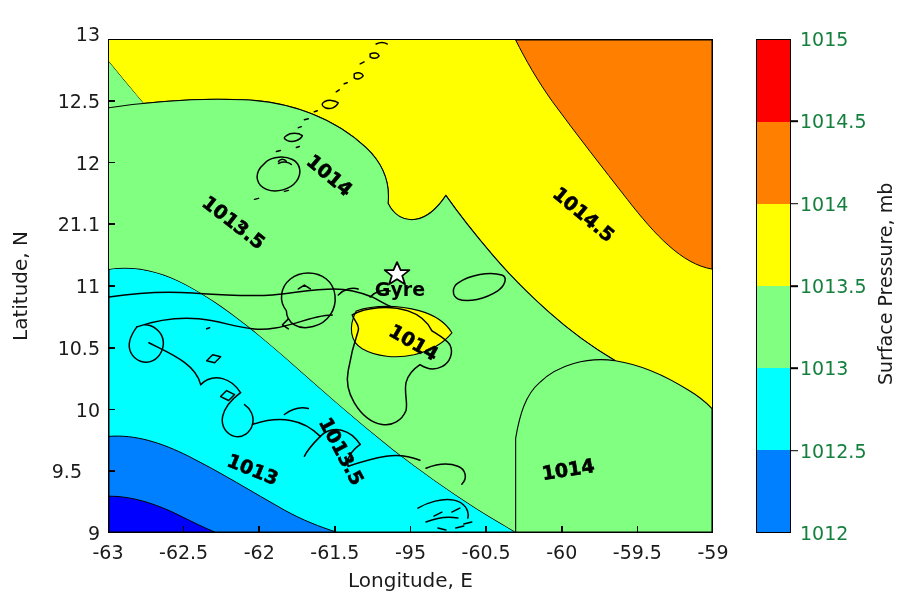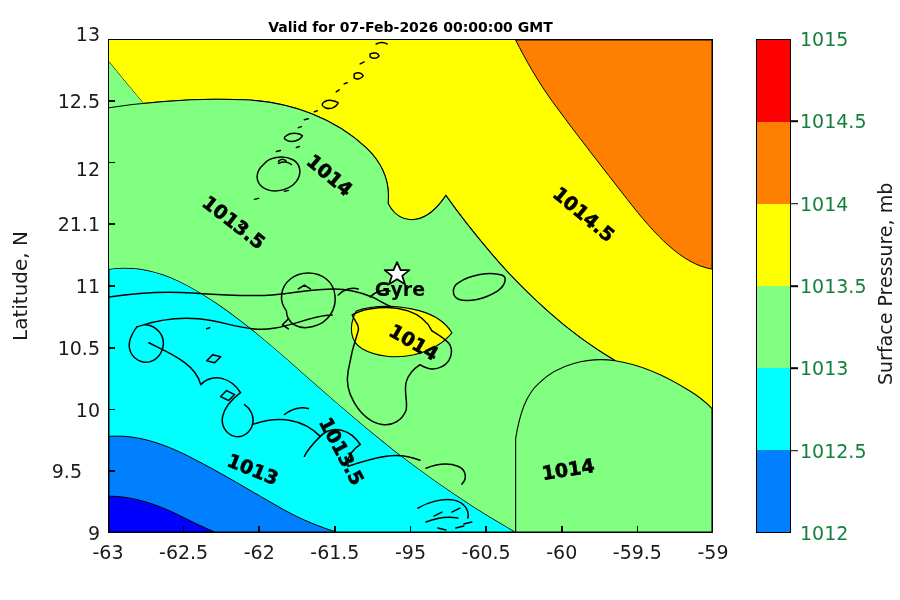--- a/index.html
+++ b/index.html
@@ -42,21 +42,20 @@
           white-space:nowrap;transform-origin:50% 50%;
           -webkit-text-stroke:0.6px #000;}
   .gyre-lbl{position:absolute;font-size:19px;font-weight:bold;color:#000;
             white-space:nowrap;transform:translateX(-50%);}
 </style>
 </head>
 <body>
 
 <div id="root">
 
-  <div class="plot-title">Valid for 07-Feb-2026 00:00:00 GMT</div>
 
   <div class="plot-box">
     <svg class="plot-svg" viewBox="0 0 605 494" preserveAspectRatio="none">
 
       <rect x="0" y="0" width="605" height="494" fill="#ffff00"></rect>
 
       <path fill="#ff8000" stroke="#000" stroke-width="1" d="M605,0 L605,230 C575,225 548,196 520,160 C495,128 470,96 445,62 C430,41 418,20 408,0 Z"></path>
 
       <path fill="#80ff80" stroke="#000" stroke-width="1" d="M0,68 C40,62 90,58 135,60 C185,62 228,80 258,108 C276,125 282,145 280,164
                C286,176 296,182 308,180 C320,178 330,168 338,156
@@ -183,21 +182,21 @@
       <div class="ytick-lbl" style="top: 471.25px; width: 66px; left: 16px;">9.5</div>
       <div class="tick" style="left: 108px; top: 470.45px; width: 7px; height: 1.6px;"></div>
       <div class="ytick-lbl" style="top: 409.5px; width: 66px; left: 34px; text-align: right;">10</div>
       <div class="tick" style="left: 108px; top: 408.7px; width: 7px; height: 1.6px;"></div>
       <div class="ytick-lbl" style="top: 347.75px; width: 66px; left: 34px;">10.5</div>
       <div class="tick" style="left: 108px; top: 346.95px; width: 7px; height: 1.6px;"></div>
       <div class="ytick-lbl" style="top: 286px; width: 66px; left: 34px;">11</div>
       <div class="tick" style="left: 108px; top: 285.2px; width: 7px; height: 1.6px;"></div>
       <div class="ytick-lbl" style="top: 224.25px; width: 66px; left: 34px;">21.1</div>
       <div class="tick" style="left: 108px; top: 223.45px; width: 7px; height: 1.6px;"></div>
-      <div class="ytick-lbl" style="top: 162.5px; width: 66px; left: 34px; margin-top: 6px;">12</div>
+      <div class="ytick-lbl" style="top: 162.5px; width: 66px; left: 34px;">12</div>
       <div class="tick" style="left: 108px; top: 161.7px; width: 7px; height: 1.6px;"></div>
       <div class="ytick-lbl" style="top: 100.75px; width: 66px; left: 34px;">12.5</div>
       <div class="tick" style="left: 108px; top: 99.95px; width: 7px; height: 1.6px;"></div>
       <div class="ytick-lbl" style="top: 34px; width: 66px; left: 34px;">13</div>
     </div>
   <div id="xticks">
       <div class="xtick-lbl" style="left: 108px; top: 541px;">-63</div>
       <div class="xtick-lbl" style="left: 183.625px; top: 541px;">-62.5</div>
       <div class="tick" style="left: 182.825px; top: 526px; width: 1.6px; height: 7px;"></div>
       <div class="xtick-lbl" style="left: 259.25px; top: 541px;">-62</div>
@@ -208,20 +207,21 @@
       <div class="tick" style="left: 409.7px; top: 526px; width: 1.6px; height: 7px;"></div>
       <div class="xtick-lbl" style="left: 486.125px; top: 541px;">-60.5</div>
       <div class="tick" style="left: 485.325px; top: 526px; width: 1.6px; height: 7px;"></div>
       <div class="xtick-lbl" style="left: 561.75px; top: 541px;">-60</div>
       <div class="tick" style="left: 560.95px; top: 526px; width: 1.6px; height: 7px;"></div>
       <div class="xtick-lbl" style="left: 637.375px; top: 541px;">-59.5</div>
       <div class="tick" style="left: 636.575px; top: 526px; width: 1.6px; height: 7px;"></div>
       <div class="xtick-lbl" style="left: 713px; top: 541px;">-59</div>
     </div>
 
+  <div class="xaxis-title">Longitude, E</div>
   <div class="yaxis-title" id="ytitle" style="left: -60px; top: 274px; width: 160px; text-align: center;">Latitude, N</div>
 
   <div class="cbar" id="cbar">
       <div class="cbar-seg" style="background: rgb(255, 0, 0); height: 16.6667%;"></div>
       <div class="cbar-seg" style="background: rgb(255, 128, 0); height: 16.6667%;"></div>
       <div class="cbar-seg" style="background: rgb(255, 255, 0); height: 16.6667%;"></div>
       <div class="cbar-seg" style="background: rgb(128, 255, 128); height: 16.6667%;"></div>
       <div class="cbar-seg" style="background: rgb(0, 255, 255); height: 16.6667%;"></div>
       <div class="cbar-seg" style="background: rgb(0, 128, 255); height: 16.6667%;"></div>
     </div>

